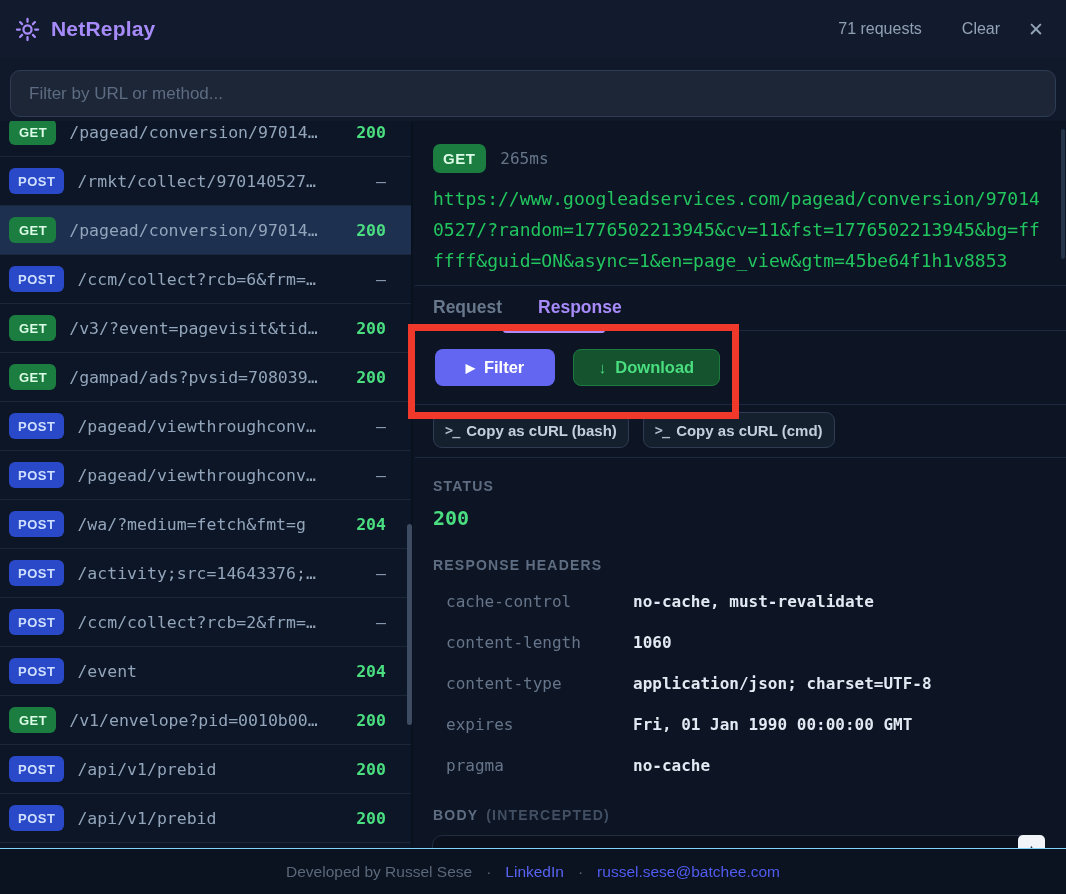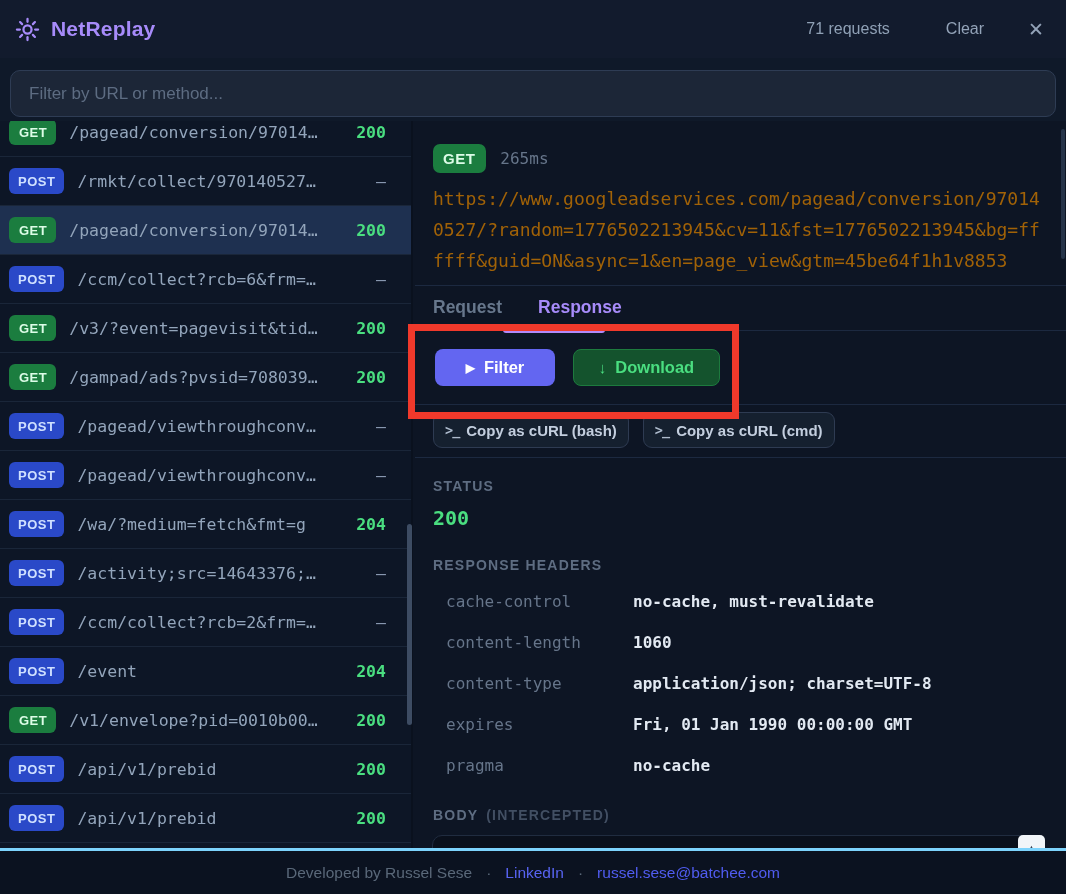--- a/index.html
+++ b/index.html
@@ -7,21 +7,21 @@
     font-family:"Liberation Sans", sans-serif; }
   .mono { font-family:"DejaVu Sans Mono", monospace; }
 
   .app { position:relative; width:1066px; height:894px; background:#0d1524; overflow:hidden; }
 
   
   .topbar { position:absolute; left:0; top:0; width:1066px; height:58px; background:#121b2d;
     display:flex; align-items:center; padding:0 22px 0 14px; }
   .logo-wrap { display:flex; align-items:center; gap:10px; }
   .app-title { color:var(--accent-purple,#a78bfa); font-size:21px; font-weight:bold; letter-spacing:.2px; }
-  .topbar-right { margin-left:auto; display:flex; align-items:center; gap:44px; }
+  .topbar-right { margin-left:auto; display:flex; align-items:center; gap:28px; }
   .req-count { color:#8fa0b5; font-size:16px; }
   .clear-btn { color:#93a3b8; font-size:16px; cursor:pointer; background:none; border:none;
     font-family:"Liberation Sans", sans-serif;margin-left:12px; }
   .close-x { color:#93a3b8; font-size:19px; cursor:pointer; line-height:1; }
 
   
   .filterbar { position:absolute; left:0; top:58px; width:1066px; height:63px; background:#0f1929; }
   .filter-input { position:absolute; left:10px; top:12px; width:1046px; height:47px;
     background:#1c2637; border:1px solid #2e3c54; border-radius:10px; color:#c7d2e2;
     font-size:17px; padding:0 18px; outline:none; }
@@ -46,21 +46,21 @@
   .list-scroll-thumb { position:absolute; left:407px; top:524px; width:5px; height:201px;
     background:#3d4c63; border-radius:3px; z-index:3; }
 
   
   .details { position:absolute; left:415px; top:121px; width:651px; bottom:46px;
     background:#0d1524; overflow:hidden; }
   .divider { position:absolute; left:0; right:0; height:1px; background:#1c2940; }
   .badge-row { position:absolute; left:18px; top:23px; display:flex; align-items:center; gap:14px; }
   .detail-badge { height:29px; padding:0 11px; border-radius:7px; font-size:15px; }
   .duration { color:#66758a; font-size:16px; }
-  .detail-url { position:absolute; left:18px; top:62px; width:615px; color:#a16207;
+  .detail-url { position:absolute; left:18px; top:62px; width:615px; color:#22c55e;
     font-size:18px; line-height:31px; word-break:break-all; }
 
   .tabs { position:absolute; left:18px; top:164px; height:45px; display:flex; gap:24px;
     align-items:center; }
   .tab { font-size:17.5px; font-weight:600; color:#67778c; cursor:pointer; }
   .tab.active { color:var(--accent-purple,#a78bfa); padding:0 12px; }
   .tab-underline { position:absolute; left:88px; top:206px; width:102px; height:6px;
     border-radius:3px; background:#b289f9; z-index:10; }
 
   .action-row { position:absolute; left:20px; top:228px; display:flex; gap:18px; }
@@ -97,21 +97,21 @@
   .details-scroll-thumb { position:absolute; right:1px; top:8px; width:4px; height:130px;
     background:#263449; border-radius:2px; }
 
   
   .scroll-top-btn { position:absolute; left:1018px; top:835px; width:27px; height:27px;
     background:#f1f5f9; border-radius:5px; z-index:5; text-align:center; cursor:pointer; }
   .scroll-top-btn .up { color:#334155; font-size:9px; position:relative; top:2px; }
 
   
   .footer { position:absolute; left:0; bottom:0; width:1066px; height:46px; background:#0b1220;
-    border-top:3px solid #7dd3fc; display:flex; align-items:center; justify-content:center;
+    border-top:1px solid #7dd3fc; display:flex; align-items:center; justify-content:center;
     gap:14px; z-index:20; font-size:15.5px; }
   .footer .credit { color:#5a6879; }
   .footer .dot { color:#5a6879; }
   .footer a { text-decoration:none; }
   .footer .li-link { color:#5864f2; }
   .footer .mail-link { color:#505cf0; }
 
   
   .annotation-rect { position:absolute; left:408px; top:324px; width:331px; height:95px;
     border:7px solid var(--annotation-red,#f0392b); z-index:40; pointer-events:none; }

